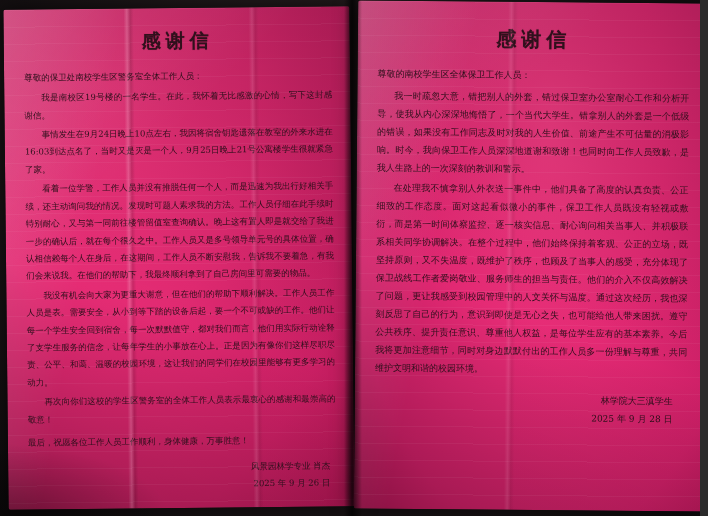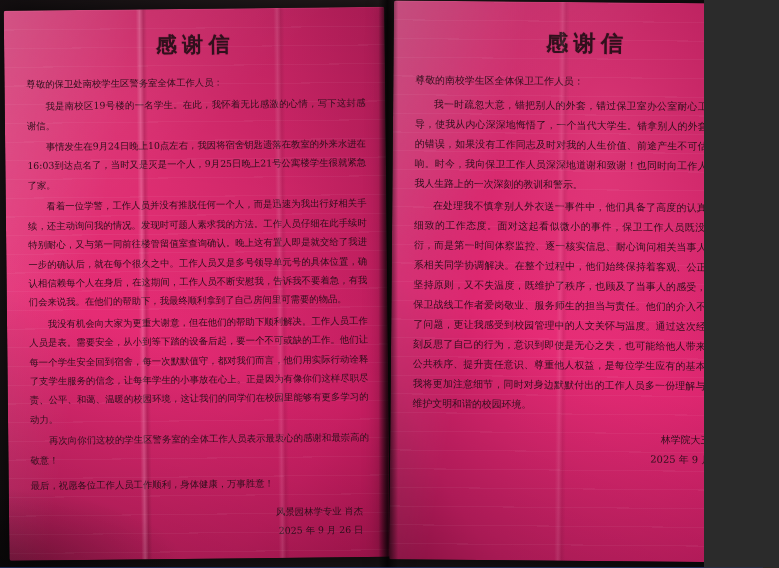--- a/index.html
+++ b/index.html
@@ -8,23 +8,23 @@
     background: #2b2b2b;
   }
   body {
     width: 708px;
     height: 516px;
     overflow: hidden;
     font-family: "DejaVu Sans", sans-serif;
   }
   .photo {
     position: relative;
-    width: 640px;
+    width: 700px;
     height: 516px;
-    background: #1d4ed8;
+    background: #7dd3fc;
     overflow: hidden;
   }
   
   .backdrop {
     position: absolute;
     inset: 0;
     background:
       radial-gradient(ellipse at 50% 40%, #3a2a2c 0%, #1a1416 70%, #0e0b0c 100%);
   }
   

